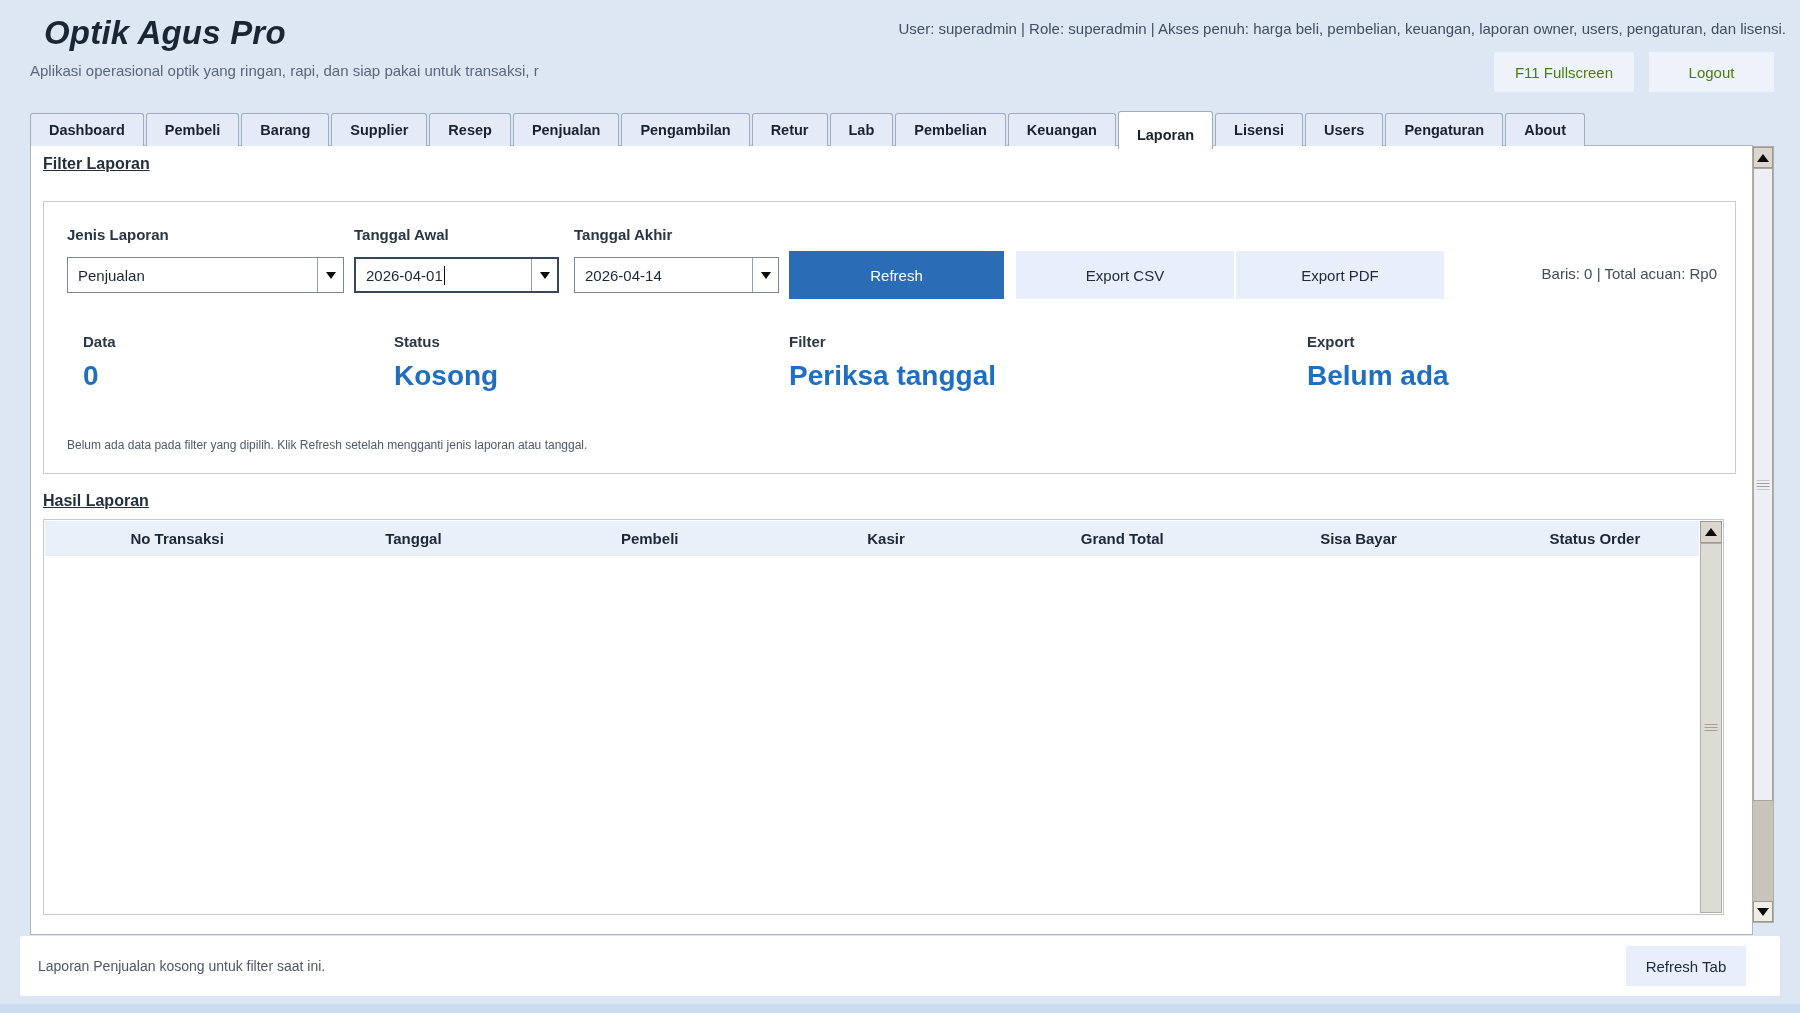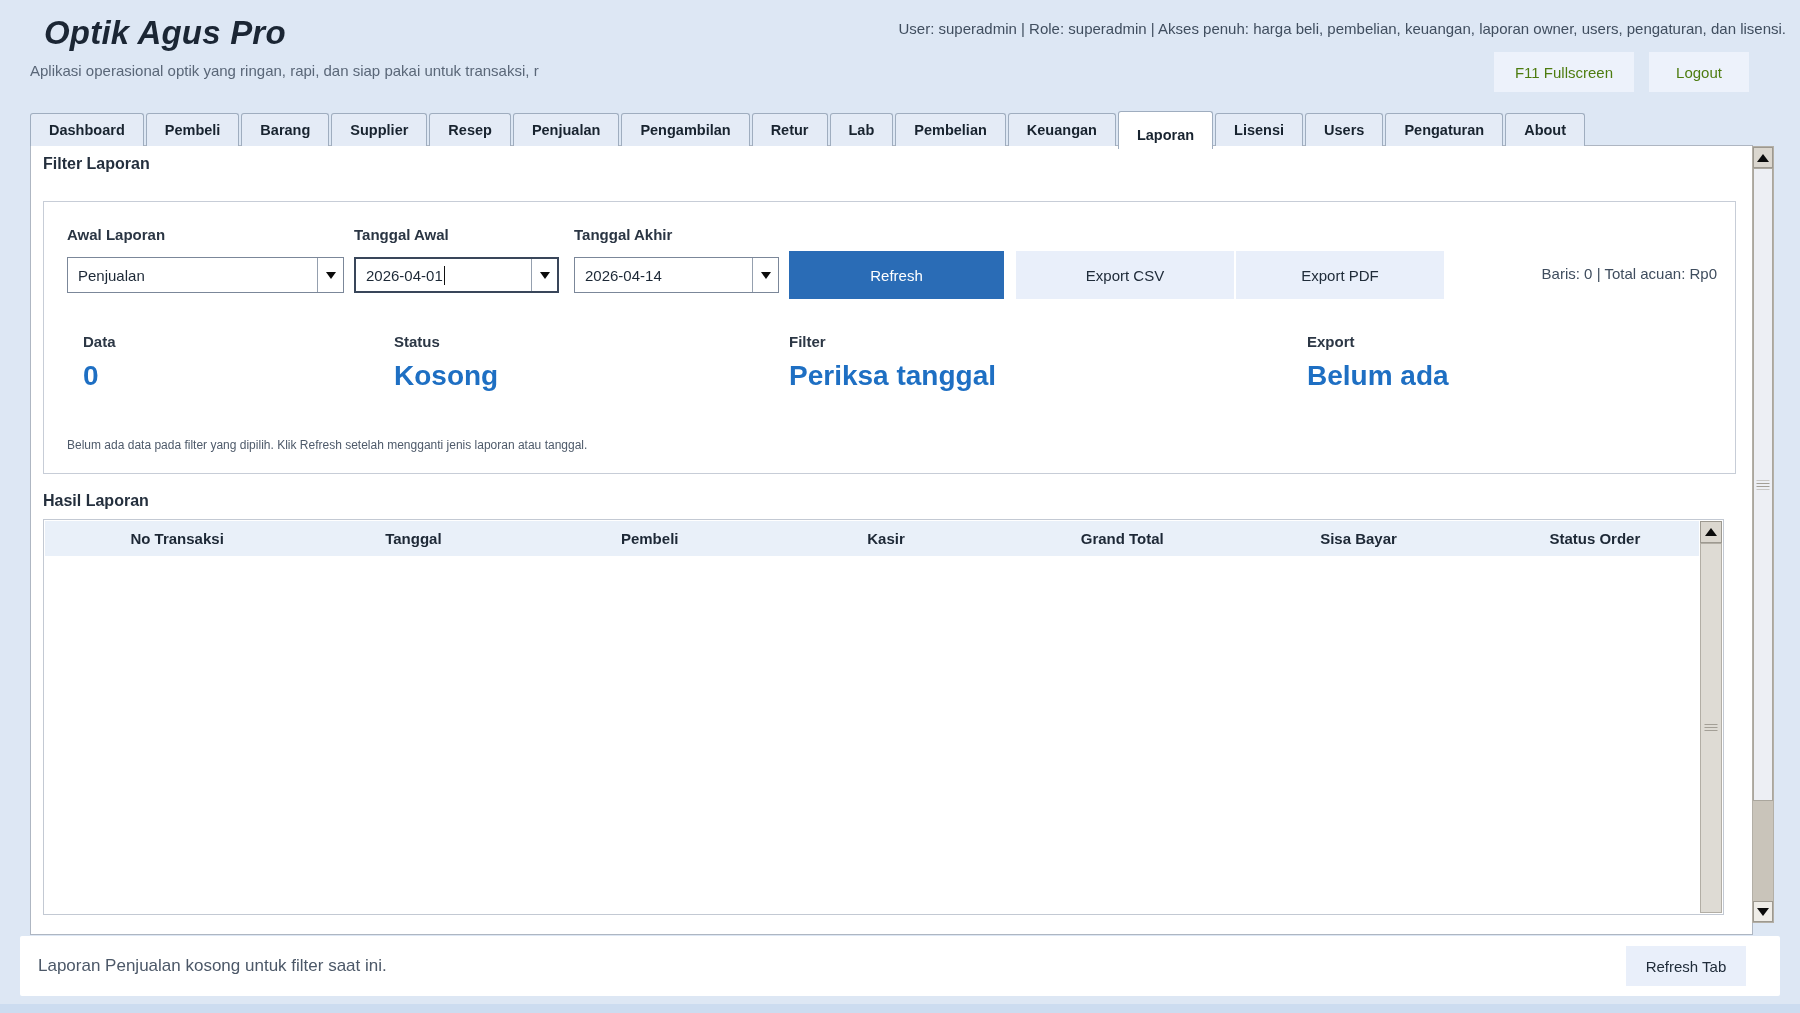--- a/index.html
+++ b/index.html
@@ -16,41 +16,41 @@
   
   .app-title { left: 44px; top: 14px; font-size: 33px; font-weight: 700; color: #1b2634; letter-spacing: .2px; font-style: italic; }
   .app-subtitle { left: 30px; top: 62px; font-size: 15px; color: #5a6778; }
   .user-info { right: 14px; top: 20px; font-size: 15px; color: #404e5f; }
   .btn-light {
     background: #edf2fb; color: #4d7c0f; font-size: 15px;
     display: flex; align-items: center; justify-content: center;
     cursor: default; border: none;
   }
   .btn-fullscreen { left: 1494px; top: 52px; width: 140px; height: 40px; }
-  .btn-logout { left: 1649px; top: 52px; width: 100px; height: 40px; }
+  .btn-logout { left: 1649px; top: 52px; width: 125px; height: 40px; }
 
   
   .tab-bar { left: 30px; top: 112px; height: 34px; display: flex; align-items: center; z-index: 3; }
   .tab {
     background: #e4ebf6; border: 1px solid #9fadbf; border-bottom: none;
     border-radius: 3px 3px 0 0; height: 33px; line-height: 32px;
     padding: 0 18px; margin-right: 2px; font-size: 14.5px; font-weight: 600;
     color: #18232f; white-space: nowrap;
   }
   .tab.active {
     background: #ffffff; height: 38px; line-height: 46px;
     margin-bottom: -2px; position: relative; z-index: 4;
   }
 
   
   .panel {
     left: 30px; top: 145px; width: 1723px; height: 790px;
     background: #ffffff; border: 1px solid #aeb6c2; z-index: 2;
   }
-  .section-title { font-size: 16px; font-weight: 700; color: #242f3d; position: absolute; left: 12px; }
+  .section-title { font-size: 16px; font-weight: 700; color: #242f3d; position: absolute; left: 12px; text-decoration: underline; }
   .filter-title { top: 9px; }
   .results-title { top: 346px; }
 
   .filter-box {
     position: absolute; left: 12px; top: 55px; width: 1693px; height: 273px;
     border: 1px solid #c7cdd7; background: #fff;
   }
   .field-label { position: absolute; top: 24px; font-size: 15px; font-weight: 700; color: #2a3543; }
   .lbl-jenis { left: 23px; } .lbl-awal { left: 310px; } .lbl-akhir { left: 530px; }
 
@@ -111,21 +111,21 @@
   .inner-scrollbar .sb-btn { position: absolute; top: 0; left: 0; right: 0; height: 22px; }
   .inner-thumb { position: absolute; left: 0; right: 0; top: 22px; bottom: 0; background: #dedbd4; border: 1px solid #b2aea5; }
 
   .outer-scrollbar { left: 1752px; top: 146px; width: 22px; height: 777px; background: #c9c4ba; border: 1px solid #b3afa6; z-index: 5; }
   .outer-scrollbar .sb-up { position: absolute; top: 0; left: 0; right: 0; height: 21px; }
   .outer-scrollbar .sb-down { position: absolute; bottom: 0; left: 0; right: 0; height: 21px; background: #efede8; }
   .outer-thumb { position: absolute; left: 0; right: 0; top: 21px; height: 633px; background: #edeff4; border: 1px solid #aaa69d; }
 
   
   .status-bar { left: 20px; top: 936px; width: 1760px; height: 60px; background: #ffffff; border-radius: 2px; }
-  .status-msg { position: absolute; left: 18px; top: 50%; transform: translateY(-50%); font-size: 17px; color: #4c5868; }
+  .status-msg { position: absolute; left: 18px; top: 50%; transform: translateY(-50%); font-size: 14px; color: #4c5868; }
   .btn-refresh-tab {
     position: absolute; right: 34px; top: 10px; width: 120px; height: 40px;
     background: #e9effa; color: #202c3a; font-size: 15px;
     display: flex; align-items: center; justify-content: center; border: none;
   }
   .bottom-strip { left: 0; bottom: 0; width: 1800px; height: 9px; background: #ccdcf0; }
 </style>
 </head>
 <body>
 
@@ -152,21 +152,21 @@
     <div class="tab">Users</div>
     <div class="tab">Pengaturan</div>
     <div class="tab">About</div>
   </div>
 
 <div class="abs panel">
 
   <div class="section-title filter-title">Filter Laporan</div>
 
   <div class="filter-box">
-    <div class="field-label lbl-jenis">Awal Laporan</div>
+    <div class="field-label lbl-jenis">Jenis Laporan</div>
     <div class="field-label lbl-awal">Tanggal Awal</div>
     <div class="field-label lbl-akhir">Tanggal Akhir</div>
 
     <div class="combo combo-jenis">
       <div class="val">Penjualan</div>
       <div class="arrow-btn">
           <div class="tri-down"></div>
         </div>
     </div>
 

